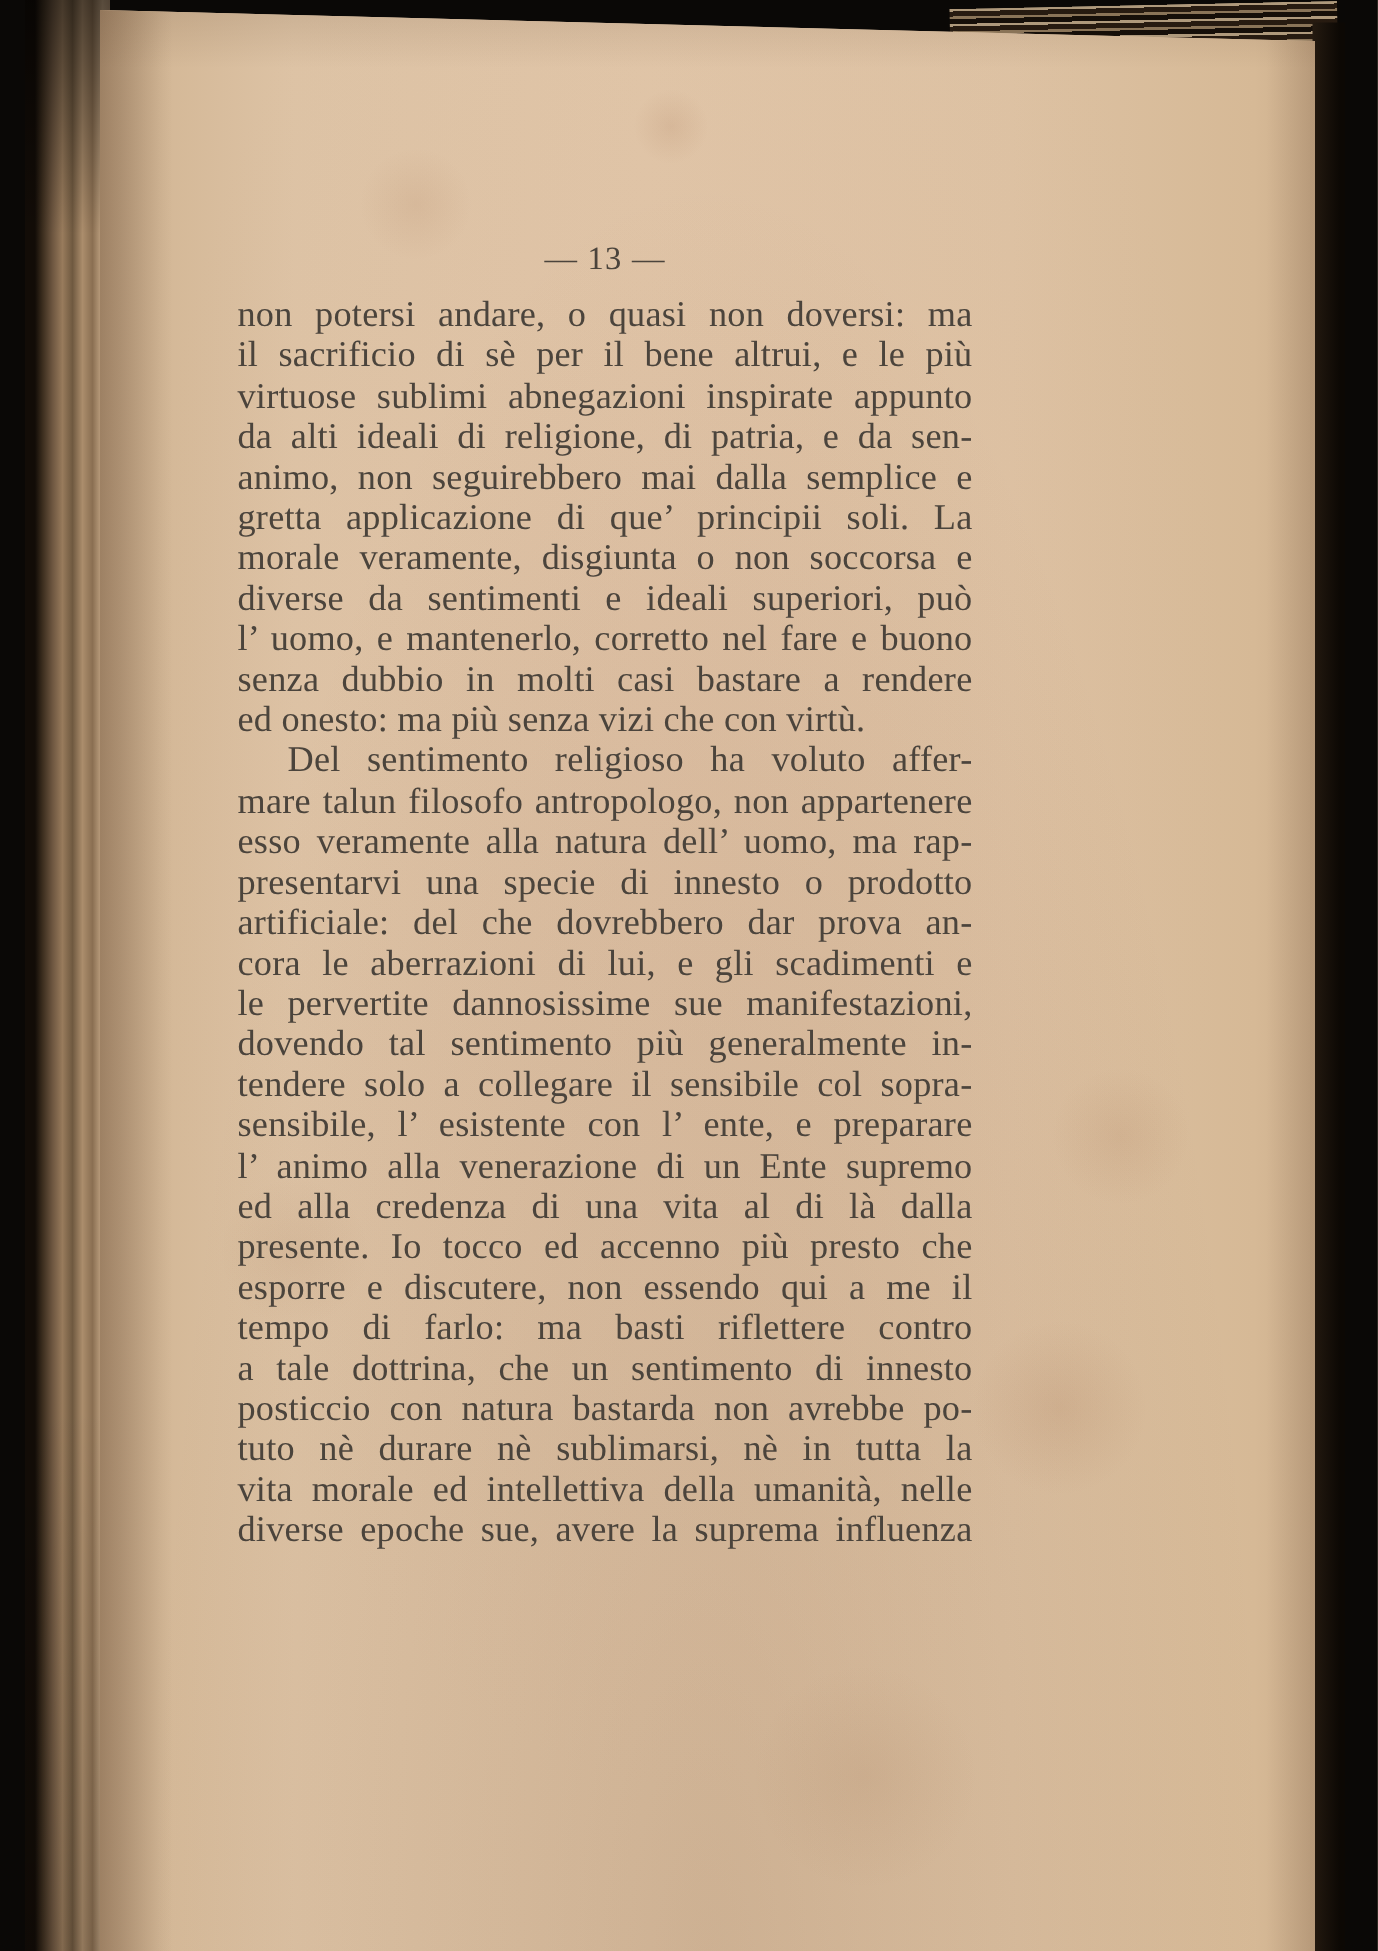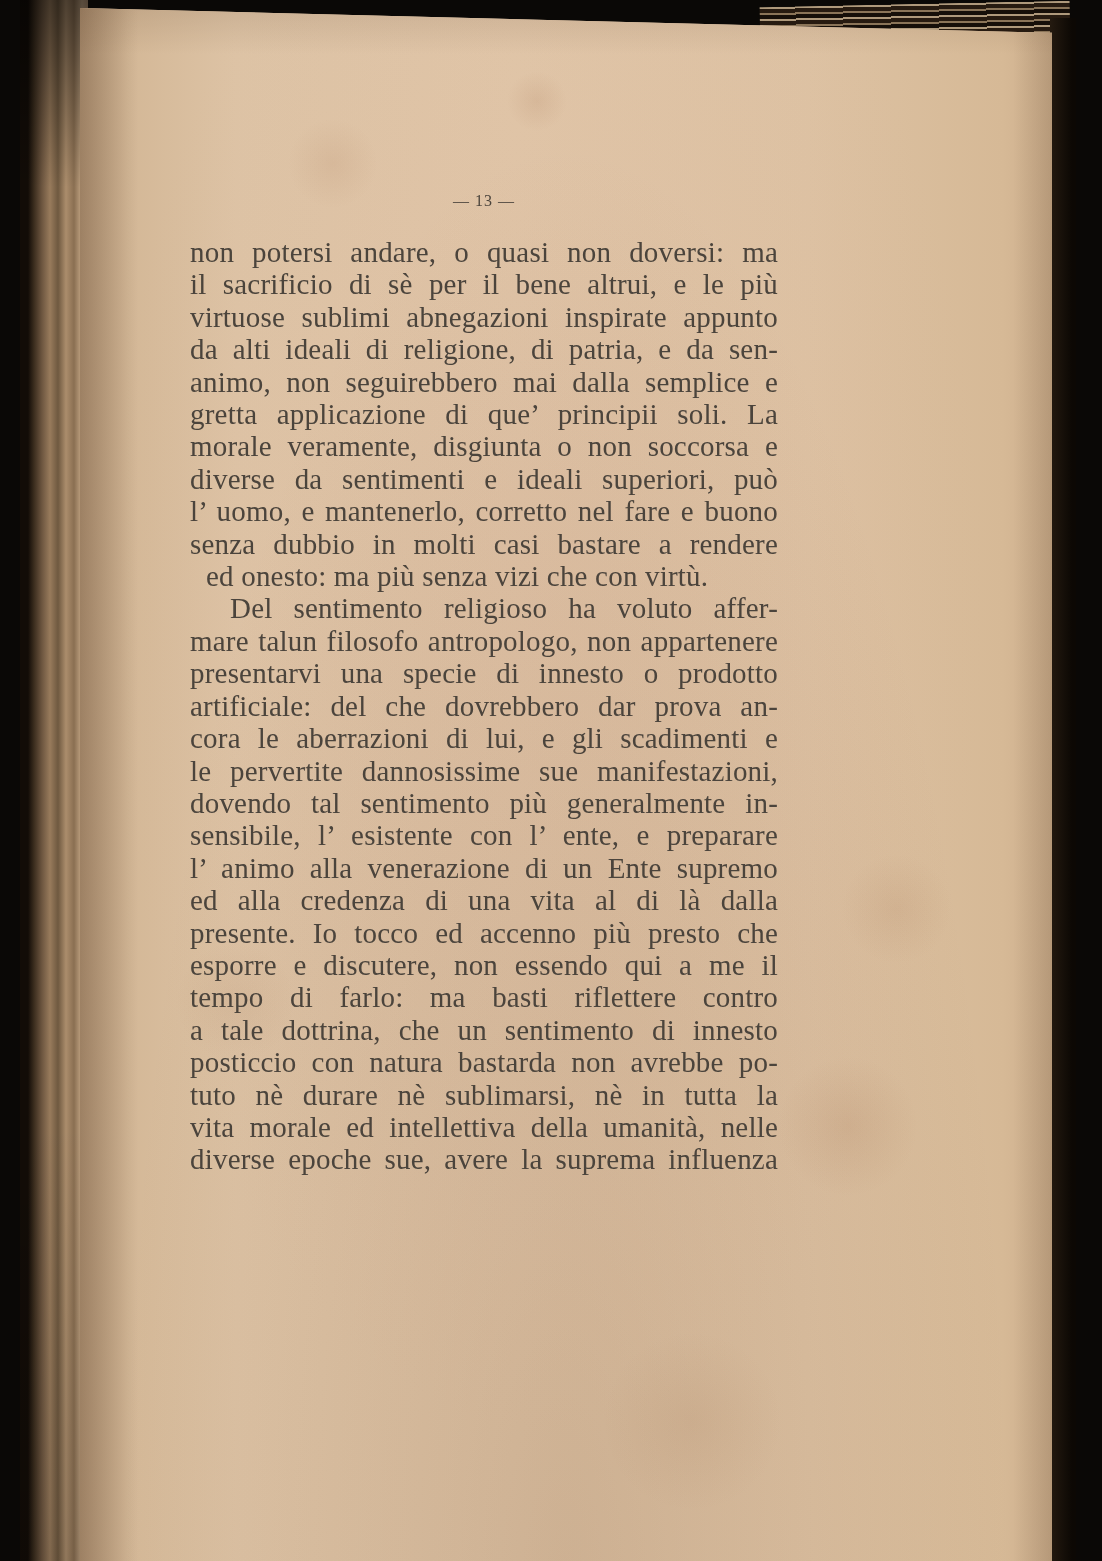--- a/index.html
+++ b/index.html
@@ -91,39 +91,39 @@
       radial-gradient(ellipse at 50% 102%, rgba(120,80,50,0.18) 0, rgba(120,80,50,0) 65%),
       linear-gradient(90deg, rgba(70,45,25,0.30) 0%, rgba(70,45,25,0) 6%),
       linear-gradient(270deg, rgba(70,45,25,0.16) 0%, rgba(70,45,25,0) 4%),
       linear-gradient(180deg, rgba(70,45,25,0.12) 0%, rgba(70,45,25,0) 3%);
   }
   .page-number {
     position: absolute;
     left: 110px; top: 184px;
     width: 588px;
     text-align: center;
-    font-size: 16px;
+    font-size: 26px;
     letter-spacing: 1px;
     color: var(--ink);
   }
   .text-block {
     position: absolute;
     left: 110px; top: 228px;
     width: 588px;
     font-size: 29px;
     line-height: 32.4px;
     letter-spacing: 0.2px;
     color: var(--ink);
   }
   .line {
     text-align: justify;
     text-align-last: justify;
     white-space: normal;
   }
-  .line.no-justify { text-align-last: left; margin-left: 16px; }
+  .line.no-justify { text-align-last: left; }
   .line.indent { text-indent: 40px; }
 </style>
 </head>
 <body>
 
 <div class="scene">
   <div class="page-stack-left"></div>
   <div class="bottom-pages"></div>
   <div class="page-stack-top"></div>
   <div class="right-edge"></div>
@@ -138,25 +138,27 @@
         <div class="line">da alti ideali di religione, di patria, e da sen-</div>
         <div class="line">animo, non seguirebbero mai dalla semplice e</div>
         <div class="line">gretta applicazione di que’ principii soli. La</div>
         <div class="line">morale veramente, disgiunta o non soccorsa e</div>
         <div class="line">diverse da sentimenti e ideali superiori, può</div>
         <div class="line">l’ uomo, e mantenerlo, corretto nel fare e buono</div>
         <div class="line">senza dubbio in molti casi bastare a rendere</div>
         <div class="line no-justify">ed onesto: ma più senza vizi che con virtù.</div>
         <div class="line indent">Del sentimento religioso ha voluto affer-</div>
         <div class="line">mare talun filosofo antropologo, non appartenere</div>
+        <div class="line">esso veramente alla natura dell’ uomo, ma rap-</div>
         <div class="line">presentarvi una specie di innesto o prodotto</div>
         <div class="line">artificiale: del che dovrebbero dar prova an-</div>
         <div class="line">cora le aberrazioni di lui, e gli scadimenti e</div>
         <div class="line">le pervertite dannosissime sue manifestazioni,</div>
         <div class="line">dovendo tal sentimento più generalmente in-</div>
+        <div class="line">tendere solo a collegare il sensibile col sopra-</div>
         <div class="line">sensibile, l’ esistente con l’ ente, e preparare</div>
         <div class="line">l’ animo alla venerazione di un Ente supremo</div>
         <div class="line">ed alla credenza di una vita al di là dalla</div>
         <div class="line">presente. Io tocco ed accenno più presto che</div>
         <div class="line">esporre e discutere, non essendo qui a me il</div>
         <div class="line">tempo di farlo: ma basti riflettere contro</div>
         <div class="line">a tale dottrina, che un sentimento di innesto</div>
         <div class="line">posticcio con natura bastarda non avrebbe po-</div>
         <div class="line">tuto nè durare nè sublimarsi, nè in tutta la</div>
         <div class="line">vita morale ed intellettiva della umanità, nelle</div>

